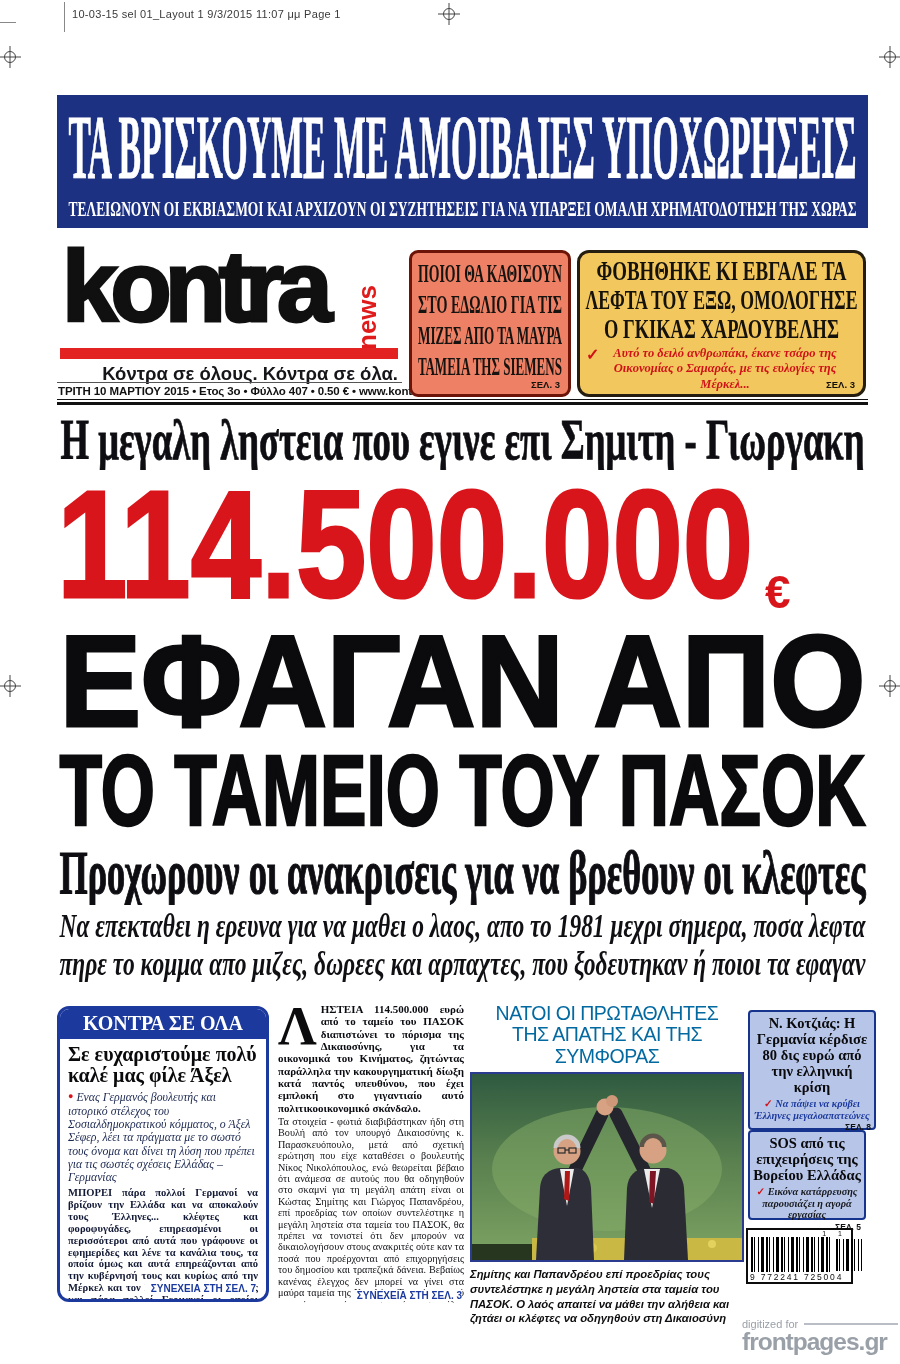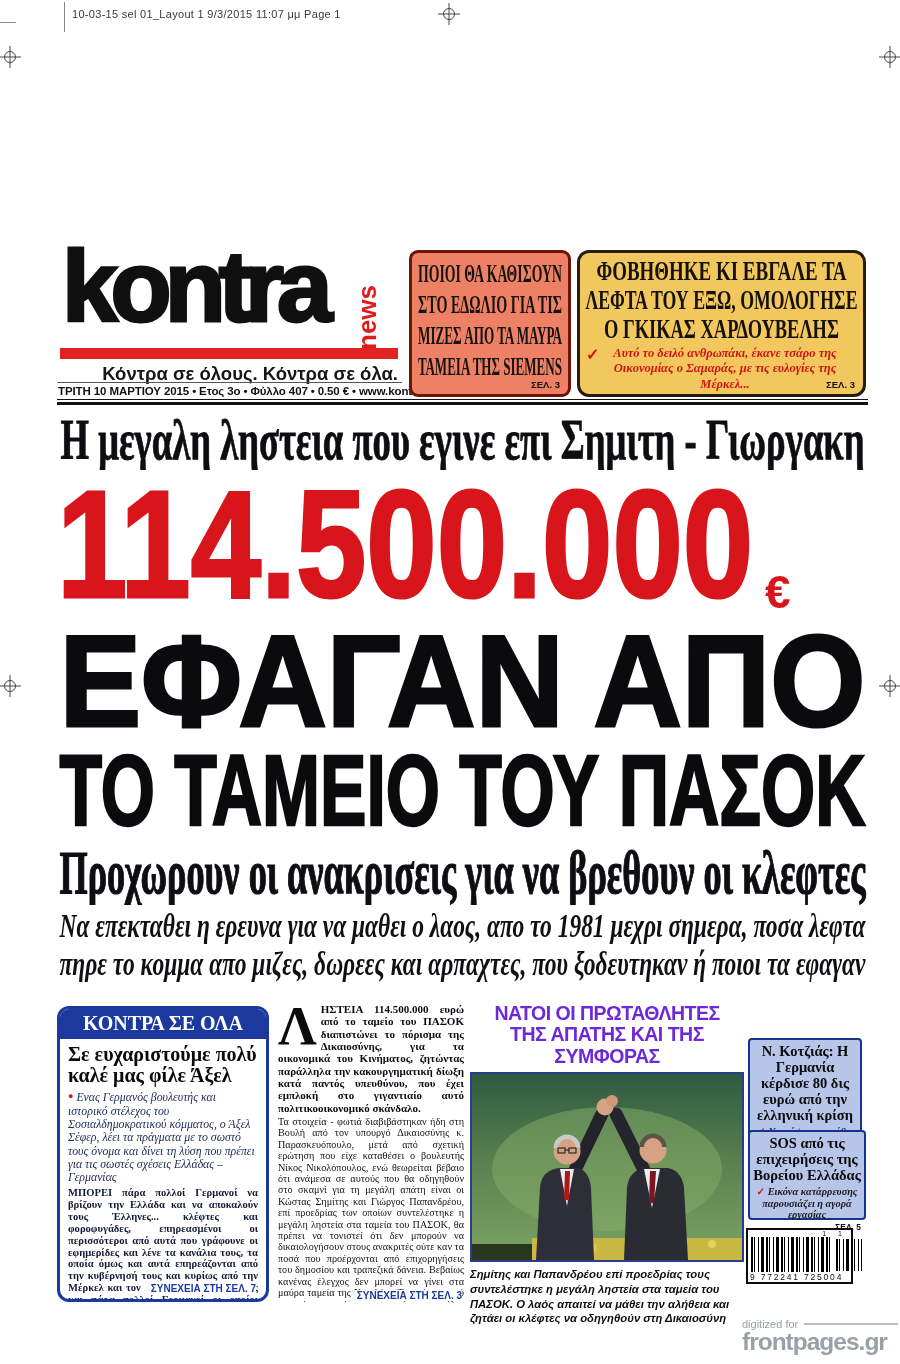--- a/index.html
+++ b/index.html
@@ -34,21 +34,21 @@
   #kontra-box .hdr{background:#1c3a9e;color:#fff;text-align:center;font-size:20px;font-weight:bold;padding:3px 0 4px;}
   #kontra-box .ttl{padding:5px 8px 2px;font-size:20px;line-height:1.06;font-weight:bold;color:#0a0a0c;}
   #kontra-box .lead{padding:3px 8px 2px;font-size:11.8px;line-height:1.13;font-style:italic;color:#1c2950;}
   #kontra-box .bdy{padding:0 8px;font-size:10.6px;line-height:1.13;font-weight:bold;color:#131a36;text-align:justify;}
   .cont{position:absolute;font-size:10px;font-weight:bold;color:#1c3a9e;background:#fff;padding-left:6px;}
 
   #main-article .dropcap{float:left;font-size:54px;line-height:42px;padding:2px 4px 0 0;font-weight:bold;color:#0b0b0d;}
   #main-article .p1{font-size:11px;line-height:1.12;font-weight:bold;text-align:justify;color:#0b0c12;}
   #main-article .p2{font-size:10.2px;line-height:1.12;text-align:justify;color:#101116;margin-top:2px;}
 
-  .photo-title{text-align:center;color:#6d28d9;font-weight:bold;font-size:19.5px;line-height:1.1;letter-spacing:-.5px;}
+  .photo-title{text-align:center;color:#0369a1;font-weight:normal;font-size:19.5px;line-height:1.1;letter-spacing:-.5px;}
   #photo-frame{border:2px solid #2b3b8f;background:#4a7a4a;}
   #photo-caption{margin-top:5px;font-size:11.3px;line-height:1.3;font-weight:bold;
                  font-style:italic;color:#0e0e10;}
 
   .sidebox{background:#b7c5e8;border:2px solid #16338e;border-radius:4px;text-align:center;
            padding:4px 3px;box-sizing:border-box;}
   .sidebox .sttl{font-size:14.5px;line-height:1.1;font-weight:bold;color:#0a0a0c;}
   .sidebox .ssub{margin-top:2px;font-size:10.3px;font-weight:bold;font-style:italic;line-height:1.15;}
   .sidebox .sref{text-align:right;font-size:8.5px;font-weight:bold;color:#111;margin-top:1px;}
   #sidebox-a .ssub{color:#1c3a9e;}
@@ -104,20 +104,28 @@
       </svg>
   </div>
   <div class="abs regmark" style="left:438px;top:3px;">
     <svg width="22" height="22">
         <line x1="0" y1="11" x2="22" y2="11" stroke="#444"></line>
         <line x1="11" y1="0" x2="11" y2="22" stroke="#444"></line>
         <circle cx="11" cy="11" r="5.5" fill="none" stroke="#444"></circle>
       </svg>
   </div>
 
+  <div class="abs" style="left:57px;top:95px;width:811px;height:133px;background:#1c3182;">
+    <svg class="abs" style="left:8px;top:5px;" width="795" height="93">
+      <text class="serif" x="397.5" y="78" text-anchor="middle" font-size="90" font-weight="bold" fill="#ffffff" stroke="#ffffff" stroke-width="1" textLength="788" lengthAdjust="spacingAndGlyphs">ΤΑ ΒΡΙΣΚΟΥΜΕ ΜΕ ΑΜΟΙΒΑΙΕΣ ΥΠΟΧΩΡΗΣΕΙΣ</text>
+    </svg>
+    <svg class="abs" style="left:8px;top:101px;" width="795" height="27">
+      <text class="serif" x="397.5" y="20" text-anchor="middle" font-size="21.5" font-weight="bold" fill="#ffffff" textLength="788" lengthAdjust="spacingAndGlyphs">ΤΕΛΕΙΩΝΟΥΝ ΟΙ ΕΚΒΙΑΣΜΟΙ ΚΑΙ ΑΡΧΙΖΟΥΝ ΟΙ ΣΥΖΗΤΗΣΕΙΣ ΓΙΑ ΝΑ ΥΠΑΡΞΕΙ ΟΜΑΛΗ ΧΡΗΜΑΤΟΔΟΤΗΣΗ ΤΗΣ ΧΩΡΑΣ</text>
+    </svg>
+  </div>
 
   <div id="logo-main" class="abs sans" style="left:62px;top:246px;">kontra</div>
   <div id="logo-sub" class="abs sans" style="left:352px;top:258px;height:92px;">news</div>
   <div class="abs" style="left:60px;top:348px;width:338px;height:11px;background:#e32222;"></div>
   <div id="tagline" class="abs sans" style="left:60px;top:363px;width:338px;">Κόντρα σε όλους. Κόντρα σε όλα.</div>
 
   <div class="abs" style="left:57px;top:382px;width:345px;height:1px;background:#555;"></div>
   <div id="dateline" class="abs sans" style="left:58px;top:385px;width:348px;">
     <span>ΤΡΙΤΗ 10 ΜΑΡΤΙΟΥ 2015</span><span class="sep">•</span><span>Ετος 3ο</span><span class="sep">•</span><span>Φύλλο 407</span><span class="sep">•</span><span>0.50 €</span><span class="sep">•</span><span><span>www.kontra</span><span class="accent">news</span><span>.gr</span></span>
   </div>
@@ -238,21 +246,21 @@
         <circle cx="181" cy="76" r="13.5" fill="#d7a283"></circle>
         <path d="M167.5,73 A13.5,13.5 0 0 1 194.5,73 L190,73 A9,9 0 0 0 172,73 Z" fill="#5c554a"></path>
 
         <circle cx="133" cy="33" r="8.5" fill="#d7a283"></circle>
         <circle cx="140" cy="27" r="6" fill="#cf9878"></circle>
       </svg>
     </div>
     <div id="photo-caption" class="sans">Σημίτης και Παπανδρέου επί προεδρίας τους συντελέστηκε η μεγάλη ληστεία στα ταμεία του ΠΑΣΟΚ. Ο λαός απαιτεί να μάθει την αλήθεια και ζητάει οι κλέφτες να οδηγηθούν στη Δικαιοσύνη</div>
   </div>
 
-  <div id="sidebox-a" class="sidebox abs serif" style="left:748px;top:1038px;width:114px;height:120px;">
+  <div id="sidebox-a" class="sidebox abs serif" style="left:748px;top:1010px;width:128px;height:120px;">
     <div class="sttl">Ν. Κοτζιάς: Η Γερμανία κέρδισε 80 δις ευρώ από την ελληνική κρίση</div>
     <div class="ssub"><span class="check" style="font-style:normal;">✓</span> <span>Να πάψει να κρύβει Έλληνες μεγαλοαπατεώνες</span></div>
     <div class="sref sans">ΣΕΛ. 8</div>
   </div>
   <div id="sidebox-b" class="sidebox abs serif" style="left:748px;top:1130px;width:118px;height:90px;">
     <div class="sttl">SOS από τις επιχειρήσεις της Βορείου Ελλάδας</div>
     <div class="ssub"><span class="check" style="font-style:normal;">✓</span> <span>Εικόνα κατάρρευσης παρουσιάζει η αγορά εργασίας</span></div>
     <div class="sref sans">ΣΕΛ. 5</div>
   </div>
 

